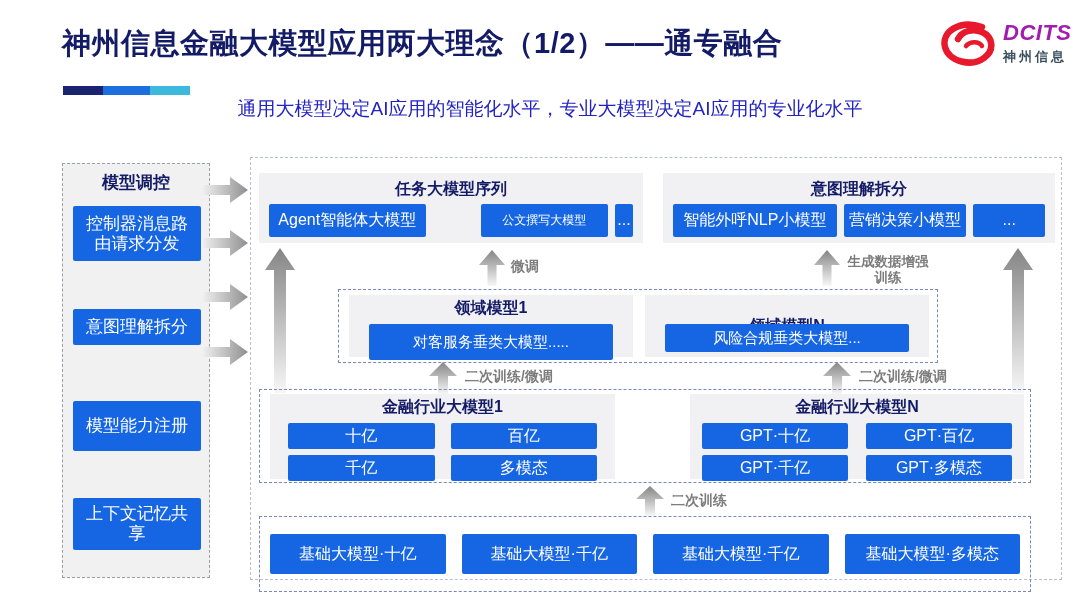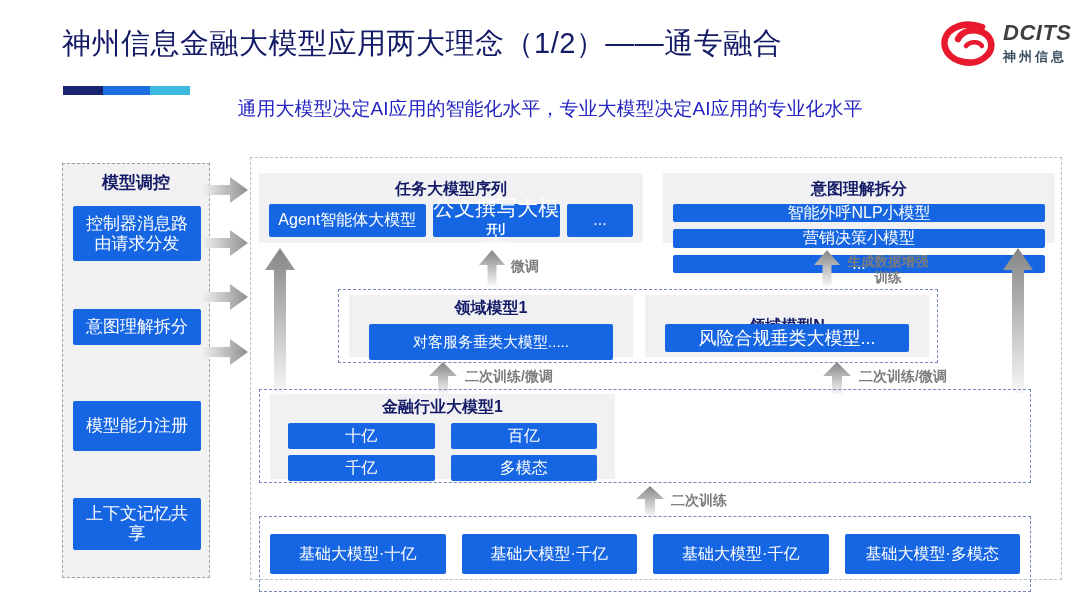--- a/index.html
+++ b/index.html
@@ -5,24 +5,24 @@
   html,body{margin:0;padding:0;background:#fff;}
   #slide{position:relative;width:1080px;height:608px;background:#ffffff;overflow:hidden;
          font-family:"Liberation Sans","DejaVu Sans",sans-serif;}
   .abs{position:absolute;}
   .panel{background:#f1f1f3;}
   .hdr{color:#141b66;font-weight:700;text-align:center;}
   .btn{background:#1666e3;color:#ffffff;display:flex;align-items:center;justify-content:center;
        border-radius:2px;text-align:center;font-weight:500;line-height:1.15;}
   .dashed{border:1px dashed #7788bb;}
   .lbl{color:#7c7c7c;font-weight:600;white-space:nowrap;}
-  .title{font-size:29px;font-weight:400;color:#141b66;letter-spacing:0.5px;white-space:nowrap;}
+  .title{font-size:29px;font-weight:700;color:#141b66;letter-spacing:0.5px;white-space:nowrap;}
   .subtitle{font-size:19px;font-weight:400;color:#2222c2;text-align:center;white-space:nowrap;}
   .gradseg{height:9px;display:inline-block;vertical-align:top;}
-  .logo-brand{font-size:22px;font-weight:800;font-style:italic;color:#404040;line-height:1.0;letter-spacing:0.5px;}
+  .logo-brand{font-size:22px;font-weight:800;font-style:italic;color:#a21caf;line-height:1.0;letter-spacing:0.5px;}
   .logo-cn{font-size:13px;font-weight:700;color:#3b4e60;letter-spacing:3px;margin-top:4px;}
   svg{display:block;}
 </style>
 </head>
 <body>
 
 <div id="slide">
 
   <svg width="0" height="0" aria-hidden="true">
     <defs>
@@ -86,28 +86,28 @@
         <polygon points="0,9 27,9 27,1 45,14 27,27 27,19 0,19" fill="url(#gR)"></polygon>
       </svg>
     </span>
 
   <div class="abs" style="left:250px;top:157px;width:812px;height:423px;border:1px dashed #b9bfd2;box-sizing:border-box;">
 
     <div class="panel abs" style="left:8px;top:15px;width:384px;height:70px;">
       <div class="hdr" style="font-size:16px;margin-top:6px;">任务大模型序列</div>
       <div class="abs" style="left:10px;right:10px;bottom:6px;height:33px;display:flex;gap:7px;">
         <div class="btn" style="flex:0 0 43%;font-size:16px;">Agent智能体大模型</div>
-        <div class="btn" style="flex:0 0 35%;font-size:21px;">公文撰写大模型</div>
+        <div class="btn" style="flex:0 0 35%;font-size:12px;margin-left:48px;">公文撰写大模型</div>
         <div class="btn" style="flex:1;font-size:16px;">...</div>
       </div>
     </div>
 
     <div class="panel abs" style="left:412px;top:15px;width:392px;height:70px;">
       <div class="hdr" style="font-size:16px;margin-top:6px;">意图理解拆分</div>
-      <div class="abs" style="left:10px;right:10px;bottom:6px;height:33px;display:flex;gap:7px;flex-direction:column;">
+      <div class="abs" style="left:10px;right:10px;bottom:6px;height:33px;display:flex;gap:7px;">
         <div class="btn" style="flex:0 0 44%;font-size:16px;">智能外呼NLP小模型</div>
         <div class="btn" style="flex:0 0 33%;font-size:16px;">营销决策小模型</div>
         <div class="btn" style="flex:1;font-size:16px;">...</div>
       </div>
     </div>
 
     <span class="abs" style="left:14px;top:90px;">
       <svg width="30" height="145">
           <polygon points="15,0 30,22 21,22 21,145 9,145 9,22 0,22" fill="url(#gU)"></polygon>
         </svg>
@@ -132,21 +132,21 @@
       </span>
     <div class="abs lbl" style="left:594px;top:96px;width:86px;font-size:13.5px;white-space:normal;text-align:center;line-height:1.2;">生成数据增强训练</div>
 
     <div class="dashed abs" style="left:87px;top:131px;width:600px;height:74px;box-sizing:border-box;">
       <div class="panel abs" style="left:10px;top:5px;width:284px;height:62px;">
         <div class="hdr" style="font-size:16px;margin-top:3px;">领域模型1</div>
         <div class="btn abs" style="left:20px;top:29px;width:244px;height:36px;font-size:15px;">对客服务垂类大模型.....</div>
       </div>
       <div class="panel abs" style="left:306px;top:5px;width:284px;height:62px;">
         <div class="hdr" style="font-size:16px;margin-top:21px;">领域模型N</div>
-        <div class="btn abs" style="left:20px;top:29px;width:244px;height:28px;font-size:18px;">风险合规垂类大模型...</div>
+        <div class="btn abs" style="left:20px;top:29px;width:244px;height:28px;font-size:15px;">风险合规垂类大模型...</div>
       </div>
     </div>
 
     <span class="abs" style="left:178px;top:204px;">
       <svg width="28" height="32">
           <polygon points="14,0 28,14 19,14 19,32 9,32 9,14 0,14" fill="url(#gU)"></polygon>
         </svg>
       </span>
     <div class="abs lbl" style="left:214px;top:210px;font-size:14px;">二次训练/微调</div>
     <span class="abs" style="left:572px;top:204px;">
@@ -159,20 +159,29 @@
     <div class="dashed abs" style="left:8px;top:231px;width:772px;height:94px;box-sizing:border-box;">
       <div class="panel abs" style="left:10px;top:4px;width:345px;height:85px;">
         <div class="hdr" style="font-size:16px;margin-top:3px;">金融行业大模型1</div>
         <div style="display:grid;grid-template-columns:1fr 1fr;gap:6px 16px;padding:5px 18px 0;">
           <div class="btn" style="height:26px;font-size:16px;">十亿</div>
           <div class="btn" style="height:26px;font-size:16px;">百亿</div>
           <div class="btn" style="height:26px;font-size:16px;">千亿</div>
           <div class="btn" style="height:26px;font-size:16px;">多模态</div>
         </div>
       </div>
+      <div class="panel abs" style="left:430px;top:4px;width:334px;height:85px;">
+        <div class="hdr" style="font-size:16px;margin-top:3px;">金融行业大模型N</div>
+        <div style="display:grid;grid-template-columns:1fr 1fr;gap:6px 18px;padding:5px 12px 0;">
+          <div class="btn" style="height:26px;font-size:16px;">GPT·十亿</div>
+          <div class="btn" style="height:26px;font-size:16px;">GPT·百亿</div>
+          <div class="btn" style="height:26px;font-size:16px;">GPT·千亿</div>
+          <div class="btn" style="height:26px;font-size:16px;">GPT·多模态</div>
+        </div>
+      </div>
     </div>
 
     <span class="abs" style="left:385px;top:328px;">
       <svg width="28" height="30">
           <polygon points="14,0 28,13 19,13 19,30 9,30 9,13 0,13" fill="url(#gU)"></polygon>
         </svg>
       </span>
     <div class="abs lbl" style="left:420px;top:334px;font-size:14px;">二次训练</div>
 
     <div class="dashed abs" style="left:8px;top:358px;width:772px;height:76px;box-sizing:border-box;display:flex;align-items:center;gap:16px;padding:0 10px;">

